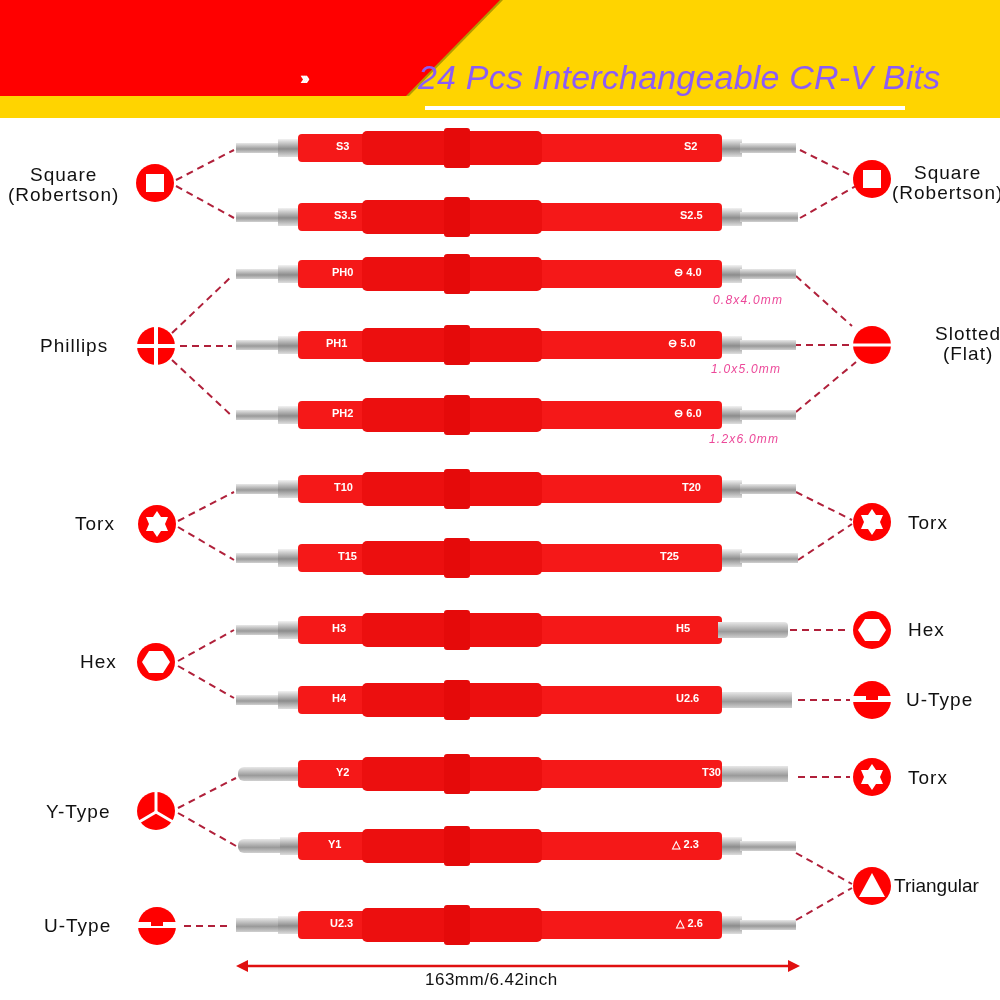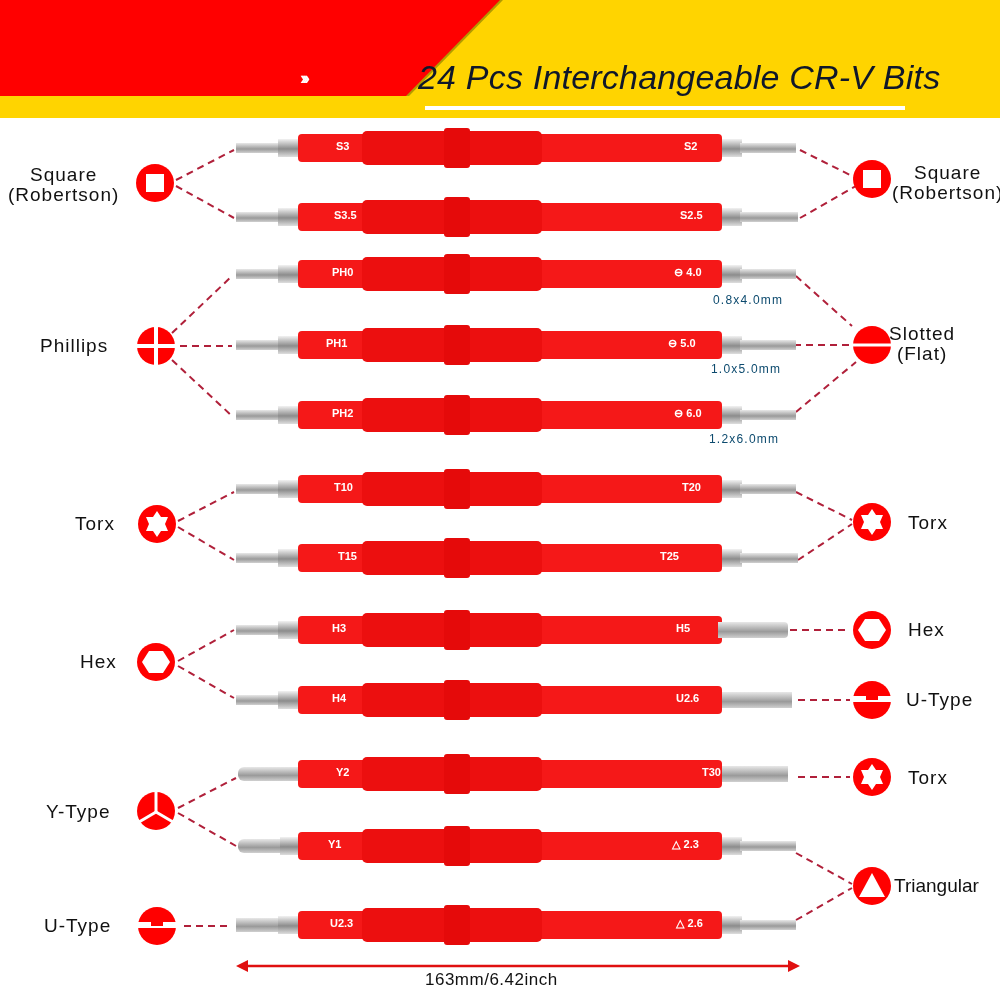--- a/index.html
+++ b/index.html
@@ -8,26 +8,26 @@
 
     
     .banner { position: absolute; left: 0; top: 0; width: 1000px; height: 118px; }
     .banner-yellow { position: absolute; left: 0; top: 0; width: 1000px; height: 118px; background: #FFD400; }
     .banner-red { position: absolute; left: 0; top: 0; width: 1000px; height: 96px; background: #FF0000;
       clip-path: polygon(0 0, 500px 0, 406px 96px, 0 96px); }
     .banner-edge { position: absolute; left: 0; top: 0; width: 1000px; height: 100px; background: #B39A00;
       clip-path: polygon(496px 0, 503px 0, 409px 96px, 402px 96px); }
     .title-main { position: absolute; left: 14px; top: 6px; font-size: 74px; color: #111; letter-spacing: -1px; line-height: 84px; }
     .chevrons { position: absolute; left: 300px; top: 68px; color: #fff; font-size: 18px; font-weight: bold; letter-spacing: -4px; }
-    .title-sub { position: absolute; left: 418px; top: 58px; font-size: 34px; font-style: italic; color: #0f172a; letter-spacing: 0.2px; }
+    .title-sub { position: absolute; left: 418px; top: 58px; font-size: 34px; font-style: italic; color: #8b5cf6; letter-spacing: 0.2px; }
     .sub-underline { position: absolute; left: 425px; top: 106px; width: 480px; height: 4px; background: #fff; }
 
     
     .label { position: absolute; font-size: 19px; color: #111; letter-spacing: 1px; text-align: center; line-height: 20px; }
-    .dim { position: absolute; font-size: 12px; color: #0c4a6e; letter-spacing: 1.2px; }
+    .dim { position: absolute; font-size: 12px; color: #ec4899; letter-spacing: 1.2px; font-style: italic; }
 
     
     .ico { position: absolute; width: 38px; height: 38px; }
     .ico svg { width: 38px; height: 38px; display: block; }
 
     
     .bit { position: absolute; left: 232px; width: 568px; height: 34px; }
     .handle { position: absolute; left: 66px; width: 424px; height: 28px; top: 3px; background: #F51818; border-radius: 4px; }
     .grip { position: absolute; left: 130px; width: 180px; height: 34px; top: 0; background: #EC0F0F; border-radius: 5px; }
     .grip-mid { position: absolute; left: 212px; width: 26px; height: 40px; top: -3px; background: #E50A0A; border-radius: 3px; }
@@ -115,21 +115,21 @@
   <span>Y-Type</span>
 </div>
 <div class="label" style="left:44px; top:916px;">
   <span>U-Type</span>
 </div>
 
 <div class="label" style="left:892px; top:163px;">
   <div style="white-space:pre-line;">Square
 (Robertson)</div>
 </div>
-<div class="label" style="left:889px; top:324px;">
+<div class="label" style="left:935px; top:324px;">
   <div style="white-space:pre-line;">Slotted
 (Flat)</div>
 </div>
 <div class="label" style="left:908px; top:513px;">
   <span>Torx</span>
 </div>
 <div class="label" style="left:908px; top:620px;">
   <span>Hex</span>
 </div>
 <div class="label" style="left:906px; top:690px;">

